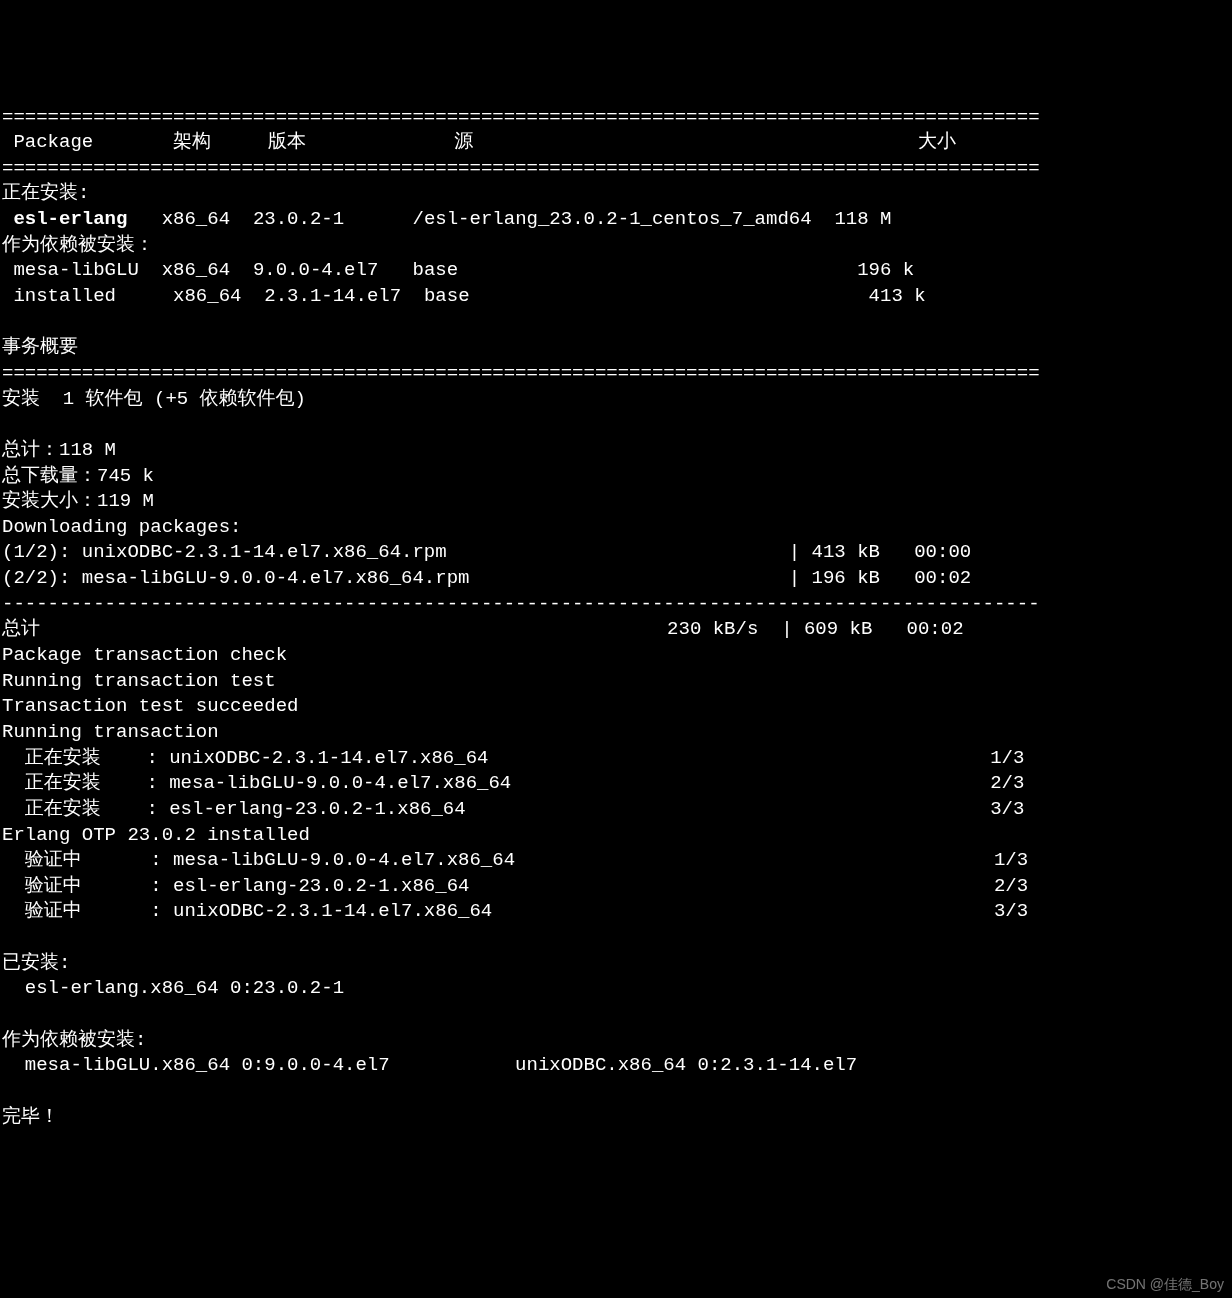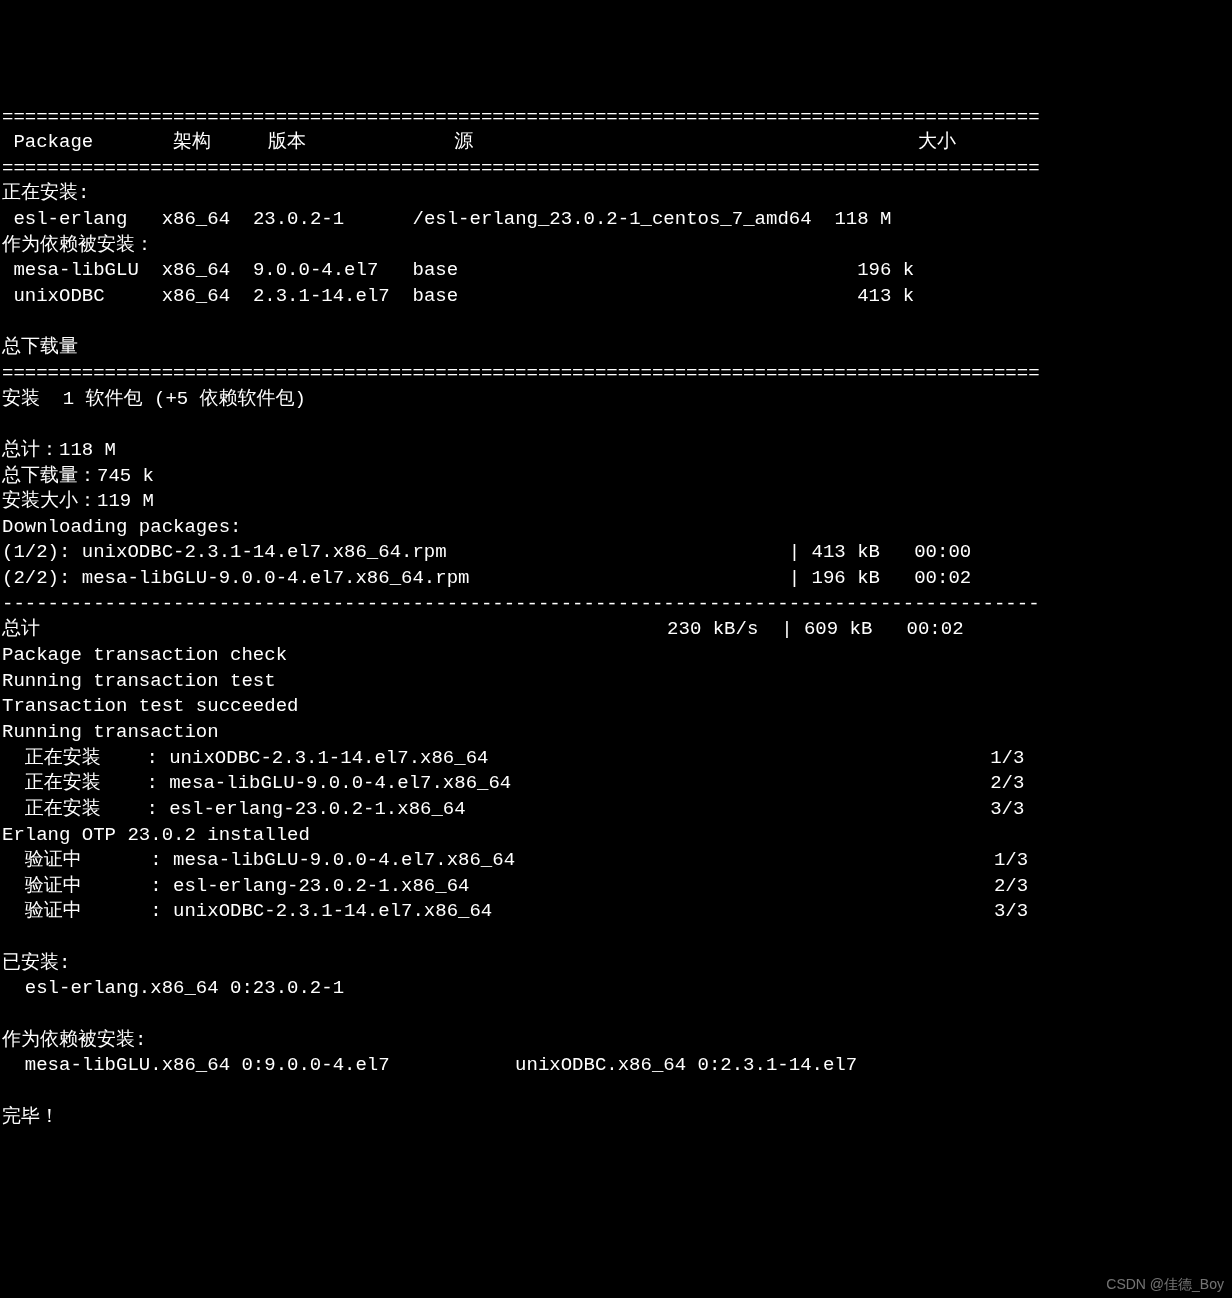--- a/index.html
+++ b/index.html
@@ -7,21 +7,21 @@
     color: #ffffff;
     font-family: "Consolas", "Monaco", "Courier New", monospace;
     font-size: 19px;
     line-height: 1.35;
     margin: 0;
     padding: 2px 2px;
     white-space: pre;
     overflow: hidden;
   }
   .bold {
-    font-weight: normal;
+    font-weight: bold;
   }
   .watermark {
     position: fixed;
     bottom: 4px;
     right: 8px;
     font-size: 14px;
     color: rgba(255,255,255,0.45);
     font-family: sans-serif;
     white-space: nowrap;
     text-align: center;
@@ -32,23 +32,23 @@
 
 
 
 <span>===========================================================================================</span>
 <span> Package</span>       <span>架构</span>     <span>版本</span>             <span>源</span>                                       <span>大小</span>
 <span>===========================================================================================</span>
 <span>正在安装:</span>
 <span class="bold"> esl-erlang</span>   <span>x86_64</span>  <span>23.0.2-1</span>      <span>/esl-erlang_23.0.2-1_centos_7_amd64</span>  <span>118 M</span>
 <span>作为依赖被安装：</span>
 <span> mesa-libGLU</span>  <span>x86_64</span>  <span>9.0.0-4.el7</span>   <span>base</span>                                   <span>196 k</span>
-<span> unixODBC</span>     <span>x86_64</span>  <span>2.3.1-14.el7</span>  <span>base</span>                                   <span>413 k</span>
+<span> installed</span>     <span>x86_64</span>  <span>2.3.1-14.el7</span>  <span>base</span>                                   <span>413 k</span>
 
-<span>总下载量</span>
+<span>事务概要</span>
 <span>===========================================================================================</span>
 <span>安装  1 软件包 (+5 依赖软件包)</span>
 
 <span>总计：118 M</span>
 <span>总下载量：745 k</span>
 <span>安装大小：119 M</span>
 <span>Downloading packages:</span>
 <span>(1/2): unixODBC-2.3.1-14.el7.x86_64.rpm</span>                              <span>| 413 kB</span>   <span>00:00</span>
 <span>(2/2): mesa-libGLU-9.0.0-4.el7.x86_64.rpm</span>                            <span>| 196 kB</span>   <span>00:02</span>
 <span>-------------------------------------------------------------------------------------------</span>

